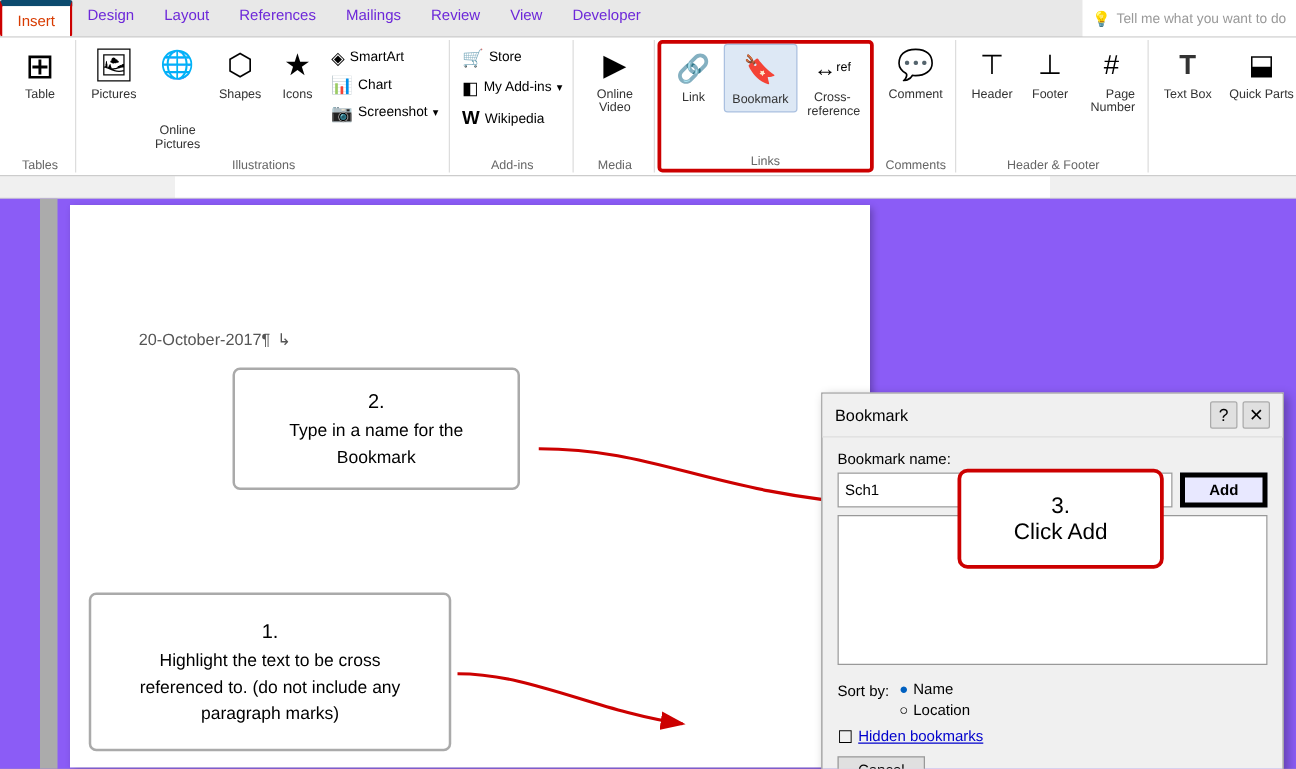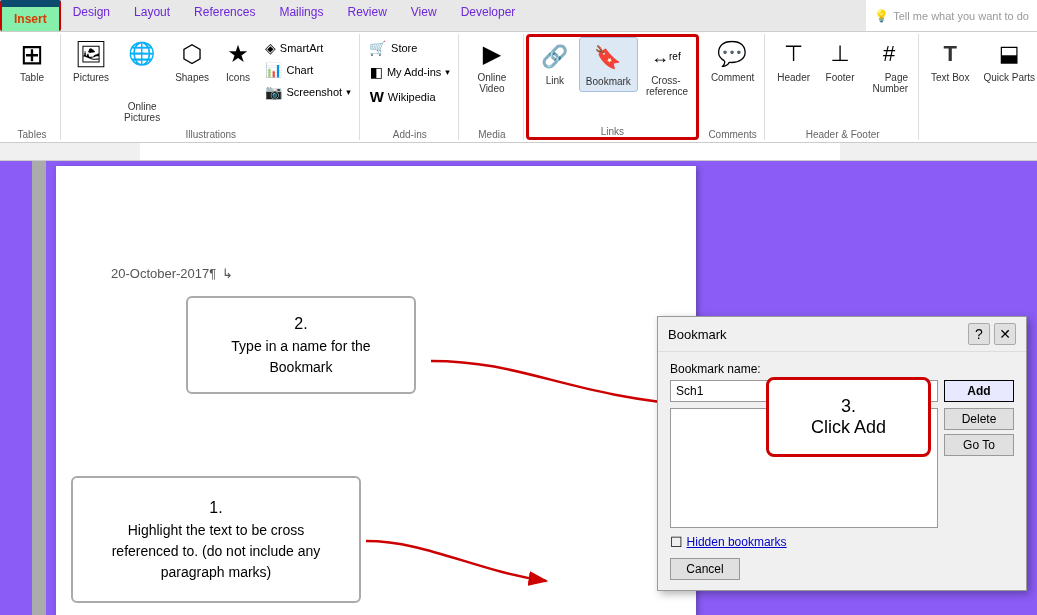--- a/index.html
+++ b/index.html
@@ -1,18 +1,18 @@
 <!DOCTYPE html>
 <html><head>
   <meta charset="utf-8">
   <style>
     * { margin: 0; padding: 0; box-sizing: border-box; }
     body { width: 1037px; height: 615px; overflow: hidden; font-family: 'Segoe UI', Arial, sans-serif; font-size: 12px; background: #ababab; }
     .ribbon-tab { padding: 5px 12px; font-size: 12px; cursor: pointer; color: #6d28d9; }
-    .ribbon-tab.active { background: #86efac; border-top: 7px solid #0c4a6e; color: #d83b01; font-weight: bold; border-bottom: none; }
+    .ribbon-tab.active { background: #ffffff; border-top: 5px solid #0c4a6e; color: #d83b01; font-weight: normal; border-bottom: none; }
     .ribbon-content { background: white; padding: 4px 8px; display: flex; align-items: flex-start; border-bottom: 1px solid #ccc; min-height: 90px; gap: 2px; }
     .ribbon-group { display: flex; flex-direction: column; align-items: center; border-right: 1px solid #ddd; padding: 0 8px 0 4px; min-height: 80px; }
     .ribbon-group-label { font-size: 10px; color: #666; margin-top: auto; padding-top: 2px; text-align: center; }
     .ribbon-group-items { display: flex; align-items: flex-start; gap: 2px; flex: 1; }
     .ribbon-btn { display: flex; flex-direction: column; align-items: center; justify-content: flex-start; padding: 4px 6px; cursor: pointer; border-radius: 2px; min-width: 40px; }
     .ribbon-btn .icon { width: 32px; height: 32px; display: flex; align-items: center; justify-content: center; font-size: 22px; }
     .ribbon-btn .btn-label { font-size: 10px; color: #333; text-align: center; margin-top: 2px; white-space: nowrap; }
     .ribbon-btn-small { display: flex; flex-direction: row; align-items: center; gap: 4px; padding: 2px 4px; cursor: pointer; border-radius: 2px; white-space: nowrap; }
     .ribbon-btn-small .icon-sm { font-size: 14px; }
     .ribbon-btn-small .lbl { font-size: 11px; }
@@ -34,21 +34,21 @@
     .dialog-titlebar { background: #f0f0f0; padding: 6px 10px; display: flex; align-items: center; justify-content: space-between; border-bottom: 1px solid #ddd; }
     .dialog-title { font-size: 13px; font-weight: normal; }
     .dialog-controls { display: flex; gap: 4px; }
     .dialog-ctrl-btn { width: 22px; height: 22px; display: flex; align-items: center; justify-content: center; cursor: pointer; font-size: 14px; border: 1px solid #aaa; background: #e0e0e0; border-radius: 2px; }
     .dialog-body { padding: 10px 12px; }
     .dialog-label { font-size: 12px; margin-bottom: 4px; }
     .dialog-input-row { display: flex; gap: 6px; margin-bottom: 6px; }
     .dialog-input { flex: 1; border: 1px solid #999; padding: 3px 5px; font-size: 12px; background: white; }
     .dialog-input-box { border: 1px solid #999; background: white; height: 120px; width: 100%; margin-bottom: 6px; overflow: hidden; }
     .dialog-btn { background: #e0e0e0; border: 1px solid #999; padding: 3px 14px; font-size: 12px; cursor: pointer; min-width: 70px; text-align: center; }
-    .dialog-btn.primary { background: #e8e8ff; border: 1px solid #000000; font-weight: bold; }
+    .dialog-btn.primary { background: #e8e8ff; border: 4px solid #000000; font-weight: bold; }
     .dialog-btns-col { display: flex; flex-direction: column; gap: 4px; }
     .sort-section { display: flex; align-items: flex-start; gap: 8px; margin-bottom: 6px; font-size: 12px; }
     .sort-label { font-size: 12px; padding-top: 2px; }
     .radio-group { display: flex; flex-direction: column; gap: 3px; }
     .radio-item { display: flex; align-items: center; gap: 4px; font-size: 12px; }
     .hidden-bookmarks { display: flex; align-items: center; gap: 4px; font-size: 12px; margin-bottom: 8px; }
     .cancel-row { display: flex; }
 
     
     .bookmark-highlighted { border: 3px solid #cc0000; border-radius: 4px; padding: 2px; }
@@ -289,31 +289,40 @@
       <div class="dialog-body">
         <div class="dialog-label">Bookmark name:</div>
         <div class="dialog-input-row">
           <input class="dialog-input" type="text" value="Sch1" style="">
           <div class="dialog-btns-col">
             <button class="dialog-btn primary">Add</button>
           </div>
         </div>
         <div style="display:flex; gap:6px;">
           <div class="dialog-input-box" style="flex:1;"></div>
-          <div class="dialog-btns-col">
-            <button class="dialog-btn">Delete</button>
-            <button class="dialog-btn">Go To</button>
-          </div>
         </div>
 
         <div class="callout-3" style="position:absolute; right:95px; top:60px; width:165px; padding:16px 20px; font-size:18px; font-weight:normal;">
           <div>3.</div>
           <div>Click Add</div>
         </div>
 
+        <div class="sort-section" style="margin-top:6px;">
+          <span class="sort-label">Sort by:</span>
+          <div class="radio-group">
+            <div class="radio-item">
+              <span style="color:#0060c0; font-size:12px;">●</span>
+              <span>Name</span>
+            </div>
+            <div class="radio-item">
+              <span style="font-size:12px;">○</span>
+              <span>Location</span>
+            </div>
+          </div>
+        </div>
 
         <div class="hidden-bookmarks">
           <span style="font-size:14px;">☐</span>
           <span style="text-decoration:underline; color:#0000cc;">Hidden bookmarks</span>
         </div>
 
         <div class="cancel-row">
           <button class="dialog-btn">Cancel</button>
         </div>
       </div>

